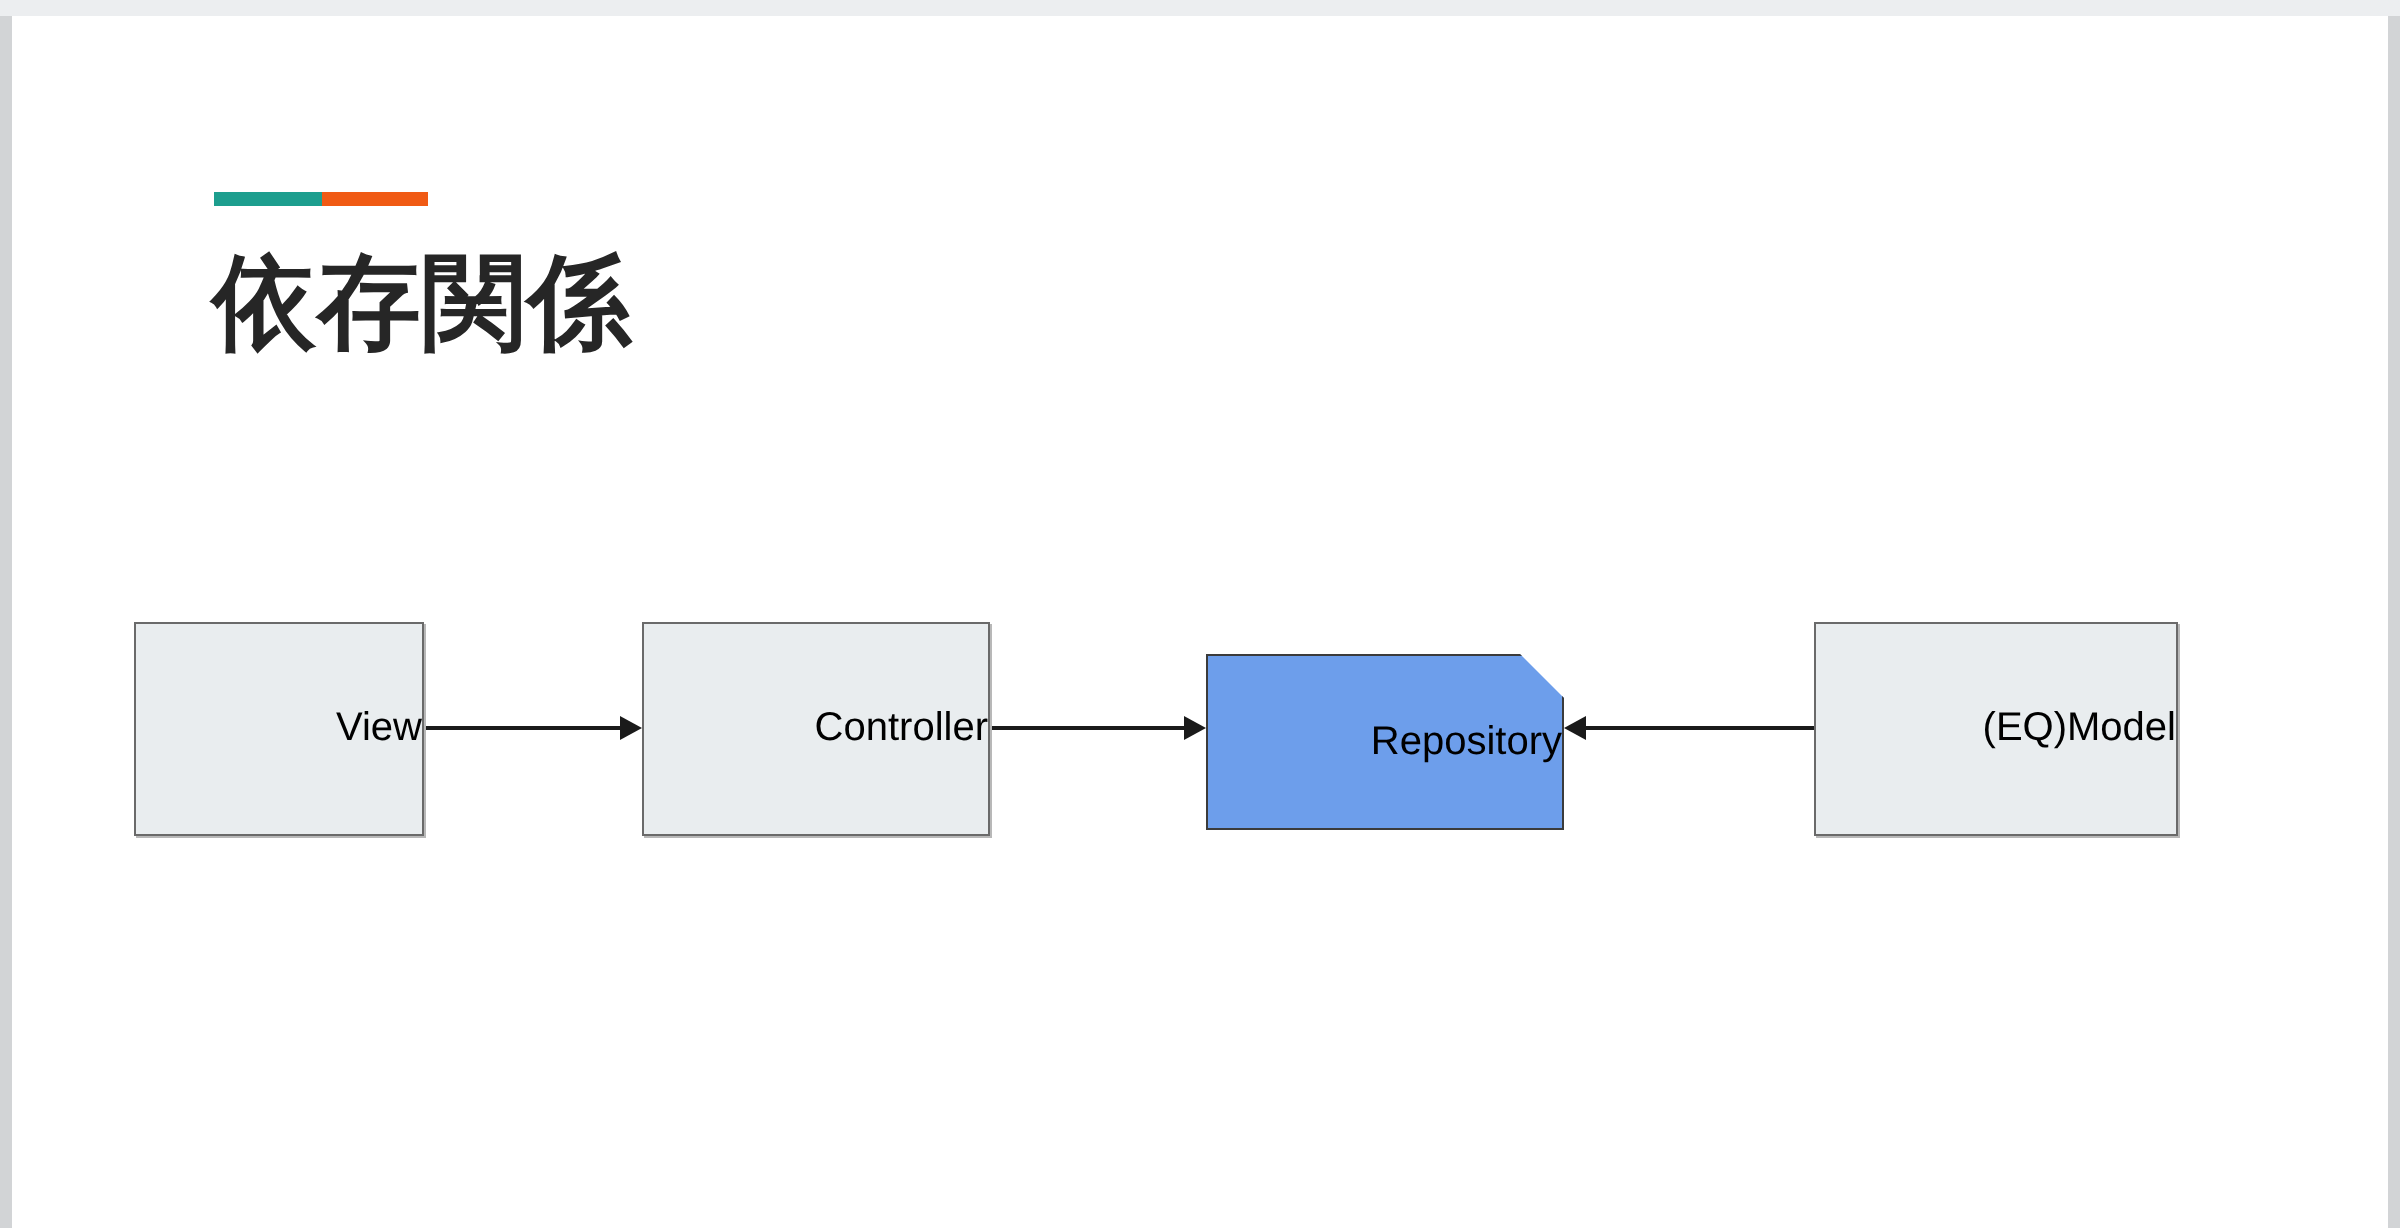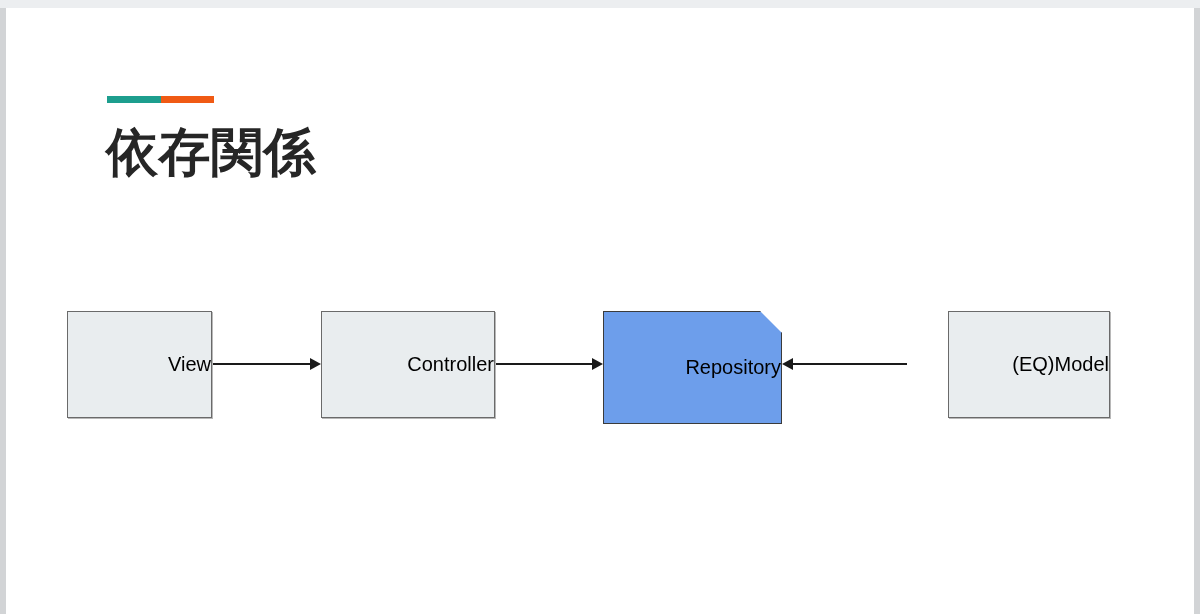--- a/index.html
+++ b/index.html
@@ -163,26 +163,26 @@
       <div class="connector" style="left:207px; top:355px; width:97px;"></div>
       <div class="arrowhead arrow-right" style="left:304px; top:349.5px;"></div>
 
       <div class="node node-rect" style="left:315px; top:303px; width:174px; height:107px;padding-left:23px;">
         <span class="node-label">Controller</span>
       </div>
 
       <div class="connector" style="left:490px; top:355px; width:96px;"></div>
       <div class="arrowhead arrow-right" style="left:586px; top:349.5px;"></div>
 
-      <div class="node node-note" style="left:597px; top:303px; width:179px; height:113px;">
+      <div class="node node-note" style="left:597px; top:319px; width:179px; height:88px;">
         <span class="node-label">Repository</span>
       </div>
 
       <div class="connector" style="left:787px; top:355px; width:114px;"></div>
       <div class="arrowhead arrow-left" style="left:776px; top:349.5px;"></div>
 
-      <div class="node node-rect" style="left:942px; top:303px; width:162px; height:107px;">
+      <div class="node node-rect" style="left:901px; top:303px; width:182px; height:107px;">
         <span class="node-label">(EQ)Model</span>
       </div>
 
     </div>
   </div>
 </div>
 
 </body></html>

